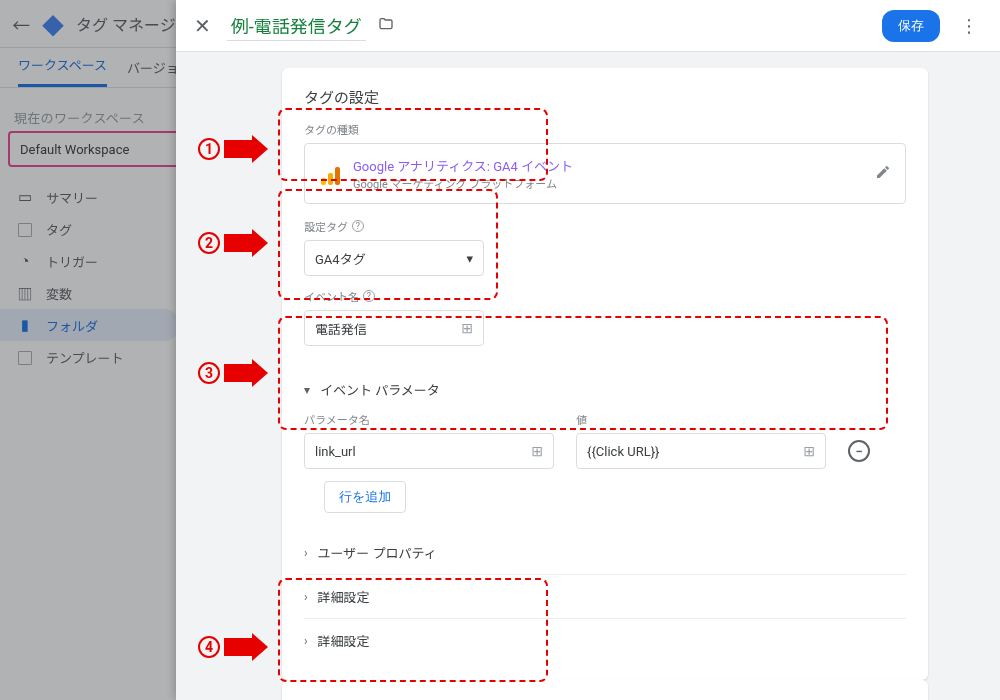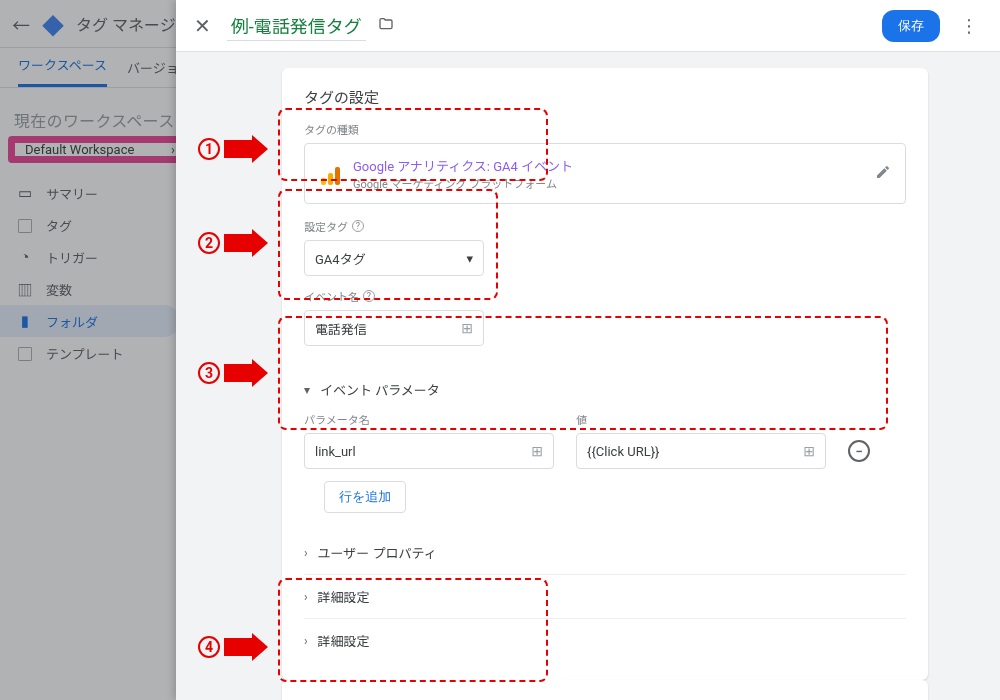--- a/index.html
+++ b/index.html
@@ -9,22 +9,22 @@
   
   .bg-app { position: absolute; inset: 0; background: #fff; }
   .bg-header { height: 48px; display: flex; align-items: center; padding: 0 12px; gap: 12px; border-bottom: 1px solid #e0e0e0; }
   .bg-header .tm-logo { color: #4285f4; font-size: 22px; }
   .bg-header .tm-title { color: #5f6368; font-size: 16px; }
   .back-arrow { color: #5f6368; font-size: 18px; cursor: pointer; }
   .bg-tabs { height: 40px; display: flex; align-items: flex-end; gap: 20px; padding: 0 18px; border-bottom: 1px solid #e0e0e0; }
   .bg-tab { font-size: 13px; color: #5f6368; padding-bottom: 10px; }
   .bg-tab.active { color: #1a73e8; border-bottom: 3px solid #1a73e8; }
   .bg-left { width: 200px; padding: 12px 0; }
-  .ws-caption { font-size: 16px; color: #9aa0a6; padding: 8px 14px 4px; letter-spacing: .3px; }
-  .ws-select { margin: 0 8px 14px; border: 7px solid #ec4899; border-radius: 4px; height: 27px; display: flex; align-items: center; justify-content: space-between; padding: 0 10px; font-size: 13px; color: #3c4043; }
+  .ws-caption { font-size: 13px; color: #9aa0a6; padding: 8px 14px 4px; letter-spacing: .3px; }
+  .ws-select { margin: 0 8px 14px; border: 2px solid #ec4899; border-radius: 4px; height: 36px; display: flex; align-items: center; justify-content: space-between; padding: 0 10px; font-size: 13px; color: #3c4043; }
   .nav-item { height: 32px; display: flex; align-items: center; gap: 12px; padding: 0 16px; font-size: 13px; color: #5f6368; }
   .nav-item .ico { width: 18px; text-align: center; font-size: 15px; color: #5f6368; }
   .nav-item.active { color: #1a73e8; background: #e8f0fe; border-radius: 0 16px 16px 0; margin-right: 20px; }
   .nav-item.active .ico { color: #1a73e8; }
 
   
   .scrim { position: absolute; inset: 0; background: rgba(32,33,36,.35); }
   .editor { position: absolute; top: 0; right: 0; bottom: 0; left: 176px; background: #f1f3f4; box-shadow: -2px 0 8px rgba(0,0,0,.2); display: flex; flex-direction: column; }
   .ed-head { height: 52px; background: #fff; display: flex; align-items: center; padding: 0 14px; gap: 12px; border-bottom: 1px solid #e0e0e0; }
   .close-x { font-size: 20px; color: #5f6368; cursor: pointer; padding: 0 4px; }

